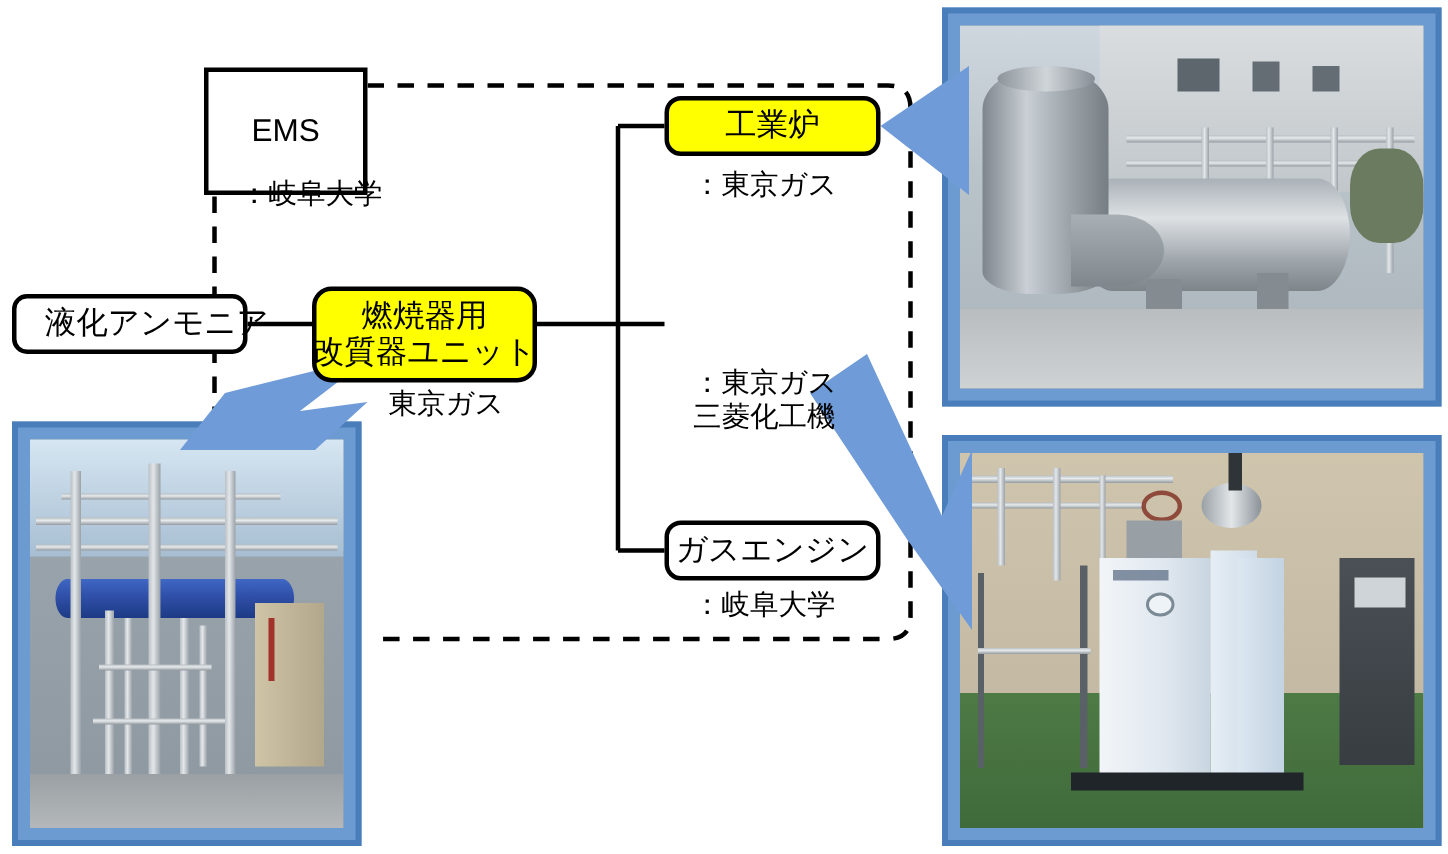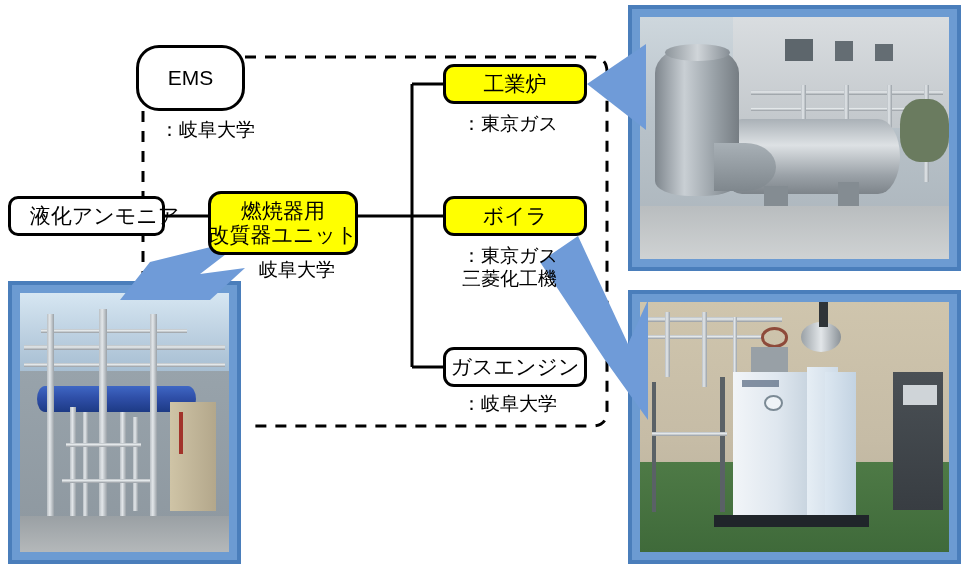--- a/index.html
+++ b/index.html
@@ -20,21 +20,21 @@
     display:flex;flex-direction:column;align-items:center;justify-content:center;
     border:3px solid #000000;color:#000000;text-align:center;
     line-height:1.12;white-space:nowrap;
   }
   .node .ln{display:block;}
   .node.white{background:#ffffff;}
   .node.yellow{background:#ffff00;}
   .node.rounded{border-radius:12px;}
   .node.sq{border-radius:0;}
 
-  #node-ems{left:136px;top:45px;width:109px;height:66px;font-size:21px;border-radius:23px;}
+  #node-ems{left:136px;top:45px;width:109px;height:85px;font-size:21px;}
   #node-ammonia{left:8px;top:196px;width:157px;height:40px;font-size:21px;border-radius:10px;padding-left:36px;}
   #node-reformer{left:208px;top:191px;width:150px;height:64px;font-size:21px;border-radius:13px;}
   #node-furnace{left:443px;top:64px;width:144px;height:40px;font-size:21px;border-radius:11px;}
   #node-boiler{left:443px;top:196px;width:144px;height:40px;font-size:21px;border-radius:11px;}
   #node-engine{left:443px;top:347px;width:144px;height:40px;font-size:21px;border-radius:11px;align-items:center;}
 
   
   .cap{
     position:absolute;z-index:6;color:#000000;font-size:19px;line-height:1.22;
     white-space:nowrap;text-align:left;
@@ -214,34 +214,31 @@
 
   <div class="node yellow rounded" id="node-furnace">
     <span class="ln">工業炉</span>
   </div>
 
   <div class="node yellow rounded" id="node-reformer">
     <span class="ln">燃焼器用</span>
     <span class="ln">改質器ユニット</span>
   </div>
 
-  <div class="node yellow rounded" id="node-boiler">
-    <span class="ln">ボイラ</span>
-  </div>
 
   <div class="node white rounded" id="node-engine">
     <span class="ln">ガスエンジン</span>
   </div>
 
   <div class="cap" id="cap-ems">
     <span class="ln">：岐阜大学</span>
   </div>
 
   <div class="cap" id="cap-reformer">
-    <span class="ln">岐阜大学</span>
+    <span class="ln">東京ガス</span>
   </div>
 
   <div class="cap" id="cap-furnace">
     <span class="ln">：東京ガス</span>
   </div>
 
   <div class="cap" id="cap-boiler">
     <span class="ln">：東京ガス</span>
     <span class="ln">三菱化工機</span>
   </div>

